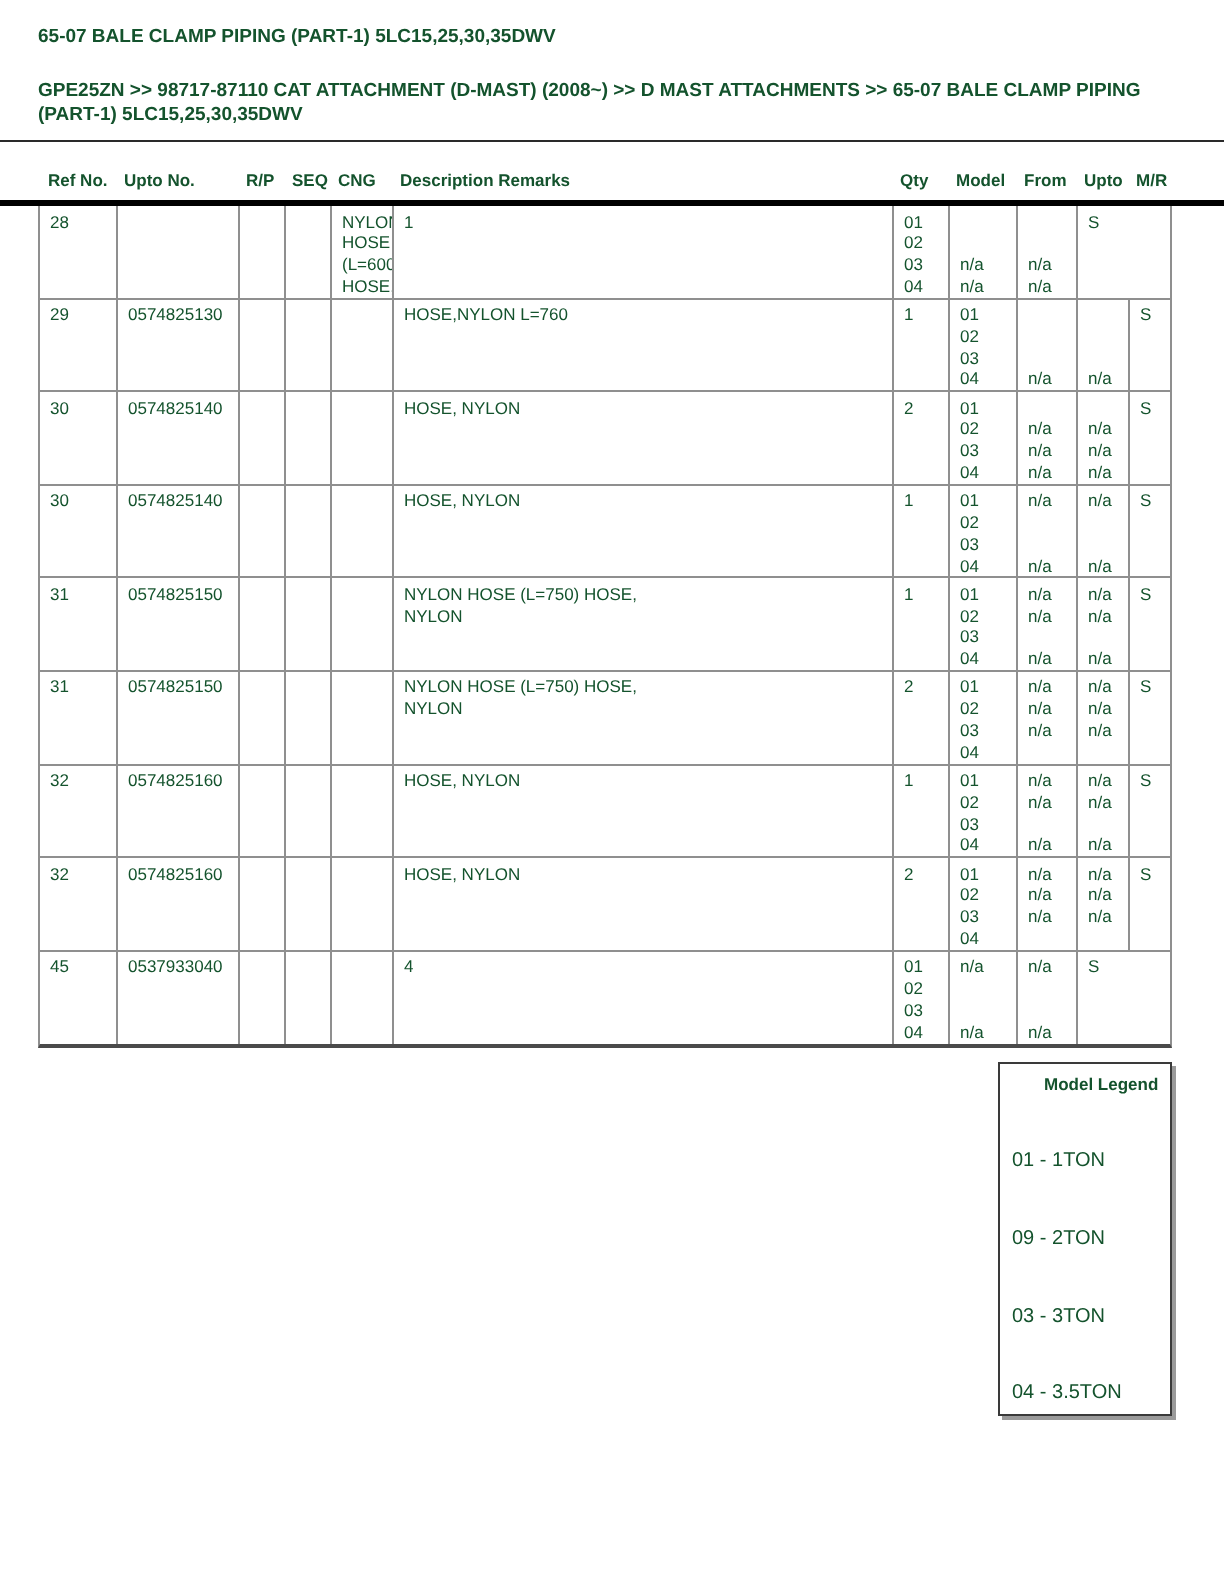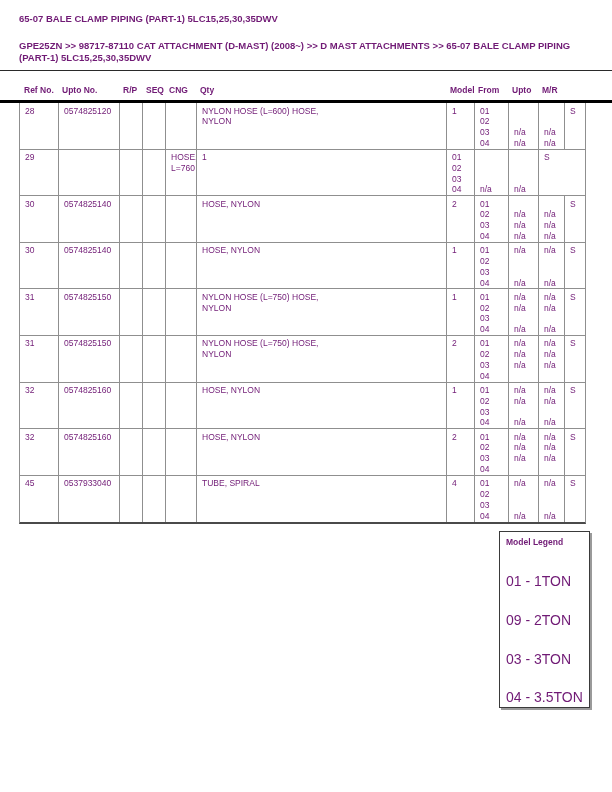--- a/index.html
+++ b/index.html
@@ -1,18 +1,18 @@
 <!DOCTYPE html>
 <html><head>
 <meta charset="utf-8">
 <style>
   html,body { margin:0; padding:0; background:#ffffff; }
   #page {
     position:relative; width:612px; height:792px; background:#ffffff;
-    font-family:"Liberation Sans", sans-serif; color:#701a75;
+    font-family:"Liberation Sans", sans-serif; color:#14532d;
     overflow:hidden;
   }
   .title {
     position:absolute; left:19px; top:13px; width:578px;
     font-size:9.5px; font-weight:bold; line-height:11.5px;
   }
   .breadcrumb {
     position:absolute; left:19px; top:40px; width:578px;
     font-size:9.5px; font-weight:bold; line-height:11.5px;
   }
@@ -46,54 +46,54 @@
     white-space:pre-line; overflow:hidden;
     box-sizing:border-box;
   }
   .td:first-child { border-left:none; }
   .legend {
     position:absolute; left:499px; top:531px;
     background:#fff; border:1px solid #3a3a3a;
     box-shadow:2px 2px 0 #9a9a9a;
     padding:4px 6px 4px 6px; min-width:58px;
   }
-  .legend-title { font-size:8.5px; font-weight:bold; line-height:12px; margin-bottom:3px; white-space:nowrap; }
-  .legend-item { font-size:14px; line-height:10.8px; white-space:nowrap;margin-top:28px; }
+  .legend-title { font-size:8.5px; font-weight:bold; line-height:12px; margin-bottom:3px; white-space:nowrap;margin-left:16px; }
+  .legend-item { font-size:10px; line-height:10.8px; white-space:nowrap;margin-top:28px; }
 </style>
 </head>
 <body>
 
 <div id="page">
 
   <div class="title">65-07 BALE CLAMP PIPING (PART-1) 5LC15,25,30,35DWV</div>
 
   <div class="breadcrumb">GPE25ZN &gt;&gt; 98717-87110 CAT ATTACHMENT (D-MAST) (2008~) &gt;&gt; D MAST ATTACHMENTS &gt;&gt; 65-07 BALE CLAMP PIPING (PART-1) 5LC15,25,30,35DWV</div>
 
   <div class="rule-thin"></div>
 
   <div class="thead grid-cols">
     <div class="th">Ref No.</div>
     <div class="th">Upto No.</div>
     <div class="th">R/P</div>
     <div class="th">SEQ</div>
     <div class="th">CNG</div>
+    <div class="th">Description Remarks</div>
     <div class="th">Qty</div>
     <div class="th">Model</div>
     <div class="th">From</div>
     <div class="th">Upto</div>
     <div class="th">M/R</div>
   </div>
 
   <div class="rule-thick"></div>
 
   <div class="tbody">
 
     <div class="tr grid-cols">
       <div class="td">28</div>
-      <div class="td">0574825120</div>
       <div class="td"></div>
       <div class="td"></div>
       <div class="td"></div>
       <div class="td">NYLON HOSE (L=600) HOSE,
 NYLON</div>
       <div class="td">1</div>
       <div class="td">01
 02
 03
 04</div>
@@ -103,20 +103,21 @@
 n/a</div>
       <div class="td">
 
 n/a
 n/a</div>
       <div class="td">S</div>
     </div>
 
     <div class="tr grid-cols">
       <div class="td">29</div>
+      <div class="td">0574825130</div>
       <div class="td"></div>
       <div class="td"></div>
       <div class="td"></div>
       <div class="td">HOSE,NYLON L=760</div>
       <div class="td">1</div>
       <div class="td">01
 02
 03
 04</div>
       <div class="td">
@@ -269,21 +270,20 @@
 </div>
       <div class="td">S</div>
     </div>
 
     <div class="tr grid-cols">
       <div class="td">45</div>
       <div class="td">0537933040</div>
       <div class="td"></div>
       <div class="td"></div>
       <div class="td"></div>
-      <div class="td">TUBE, SPIRAL</div>
       <div class="td">4</div>
       <div class="td">01
 02
 03
 04</div>
       <div class="td">n/a
 
 
 n/a</div>
       <div class="td">n/a

